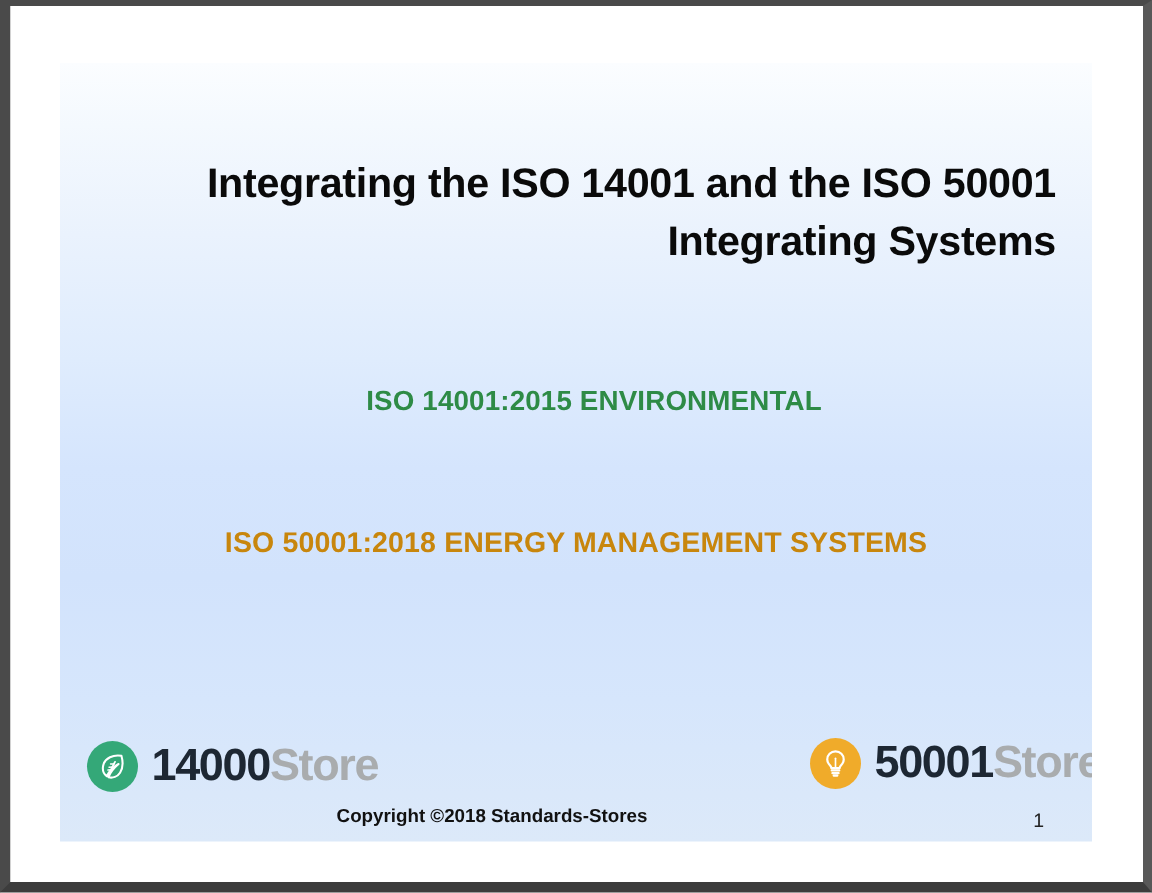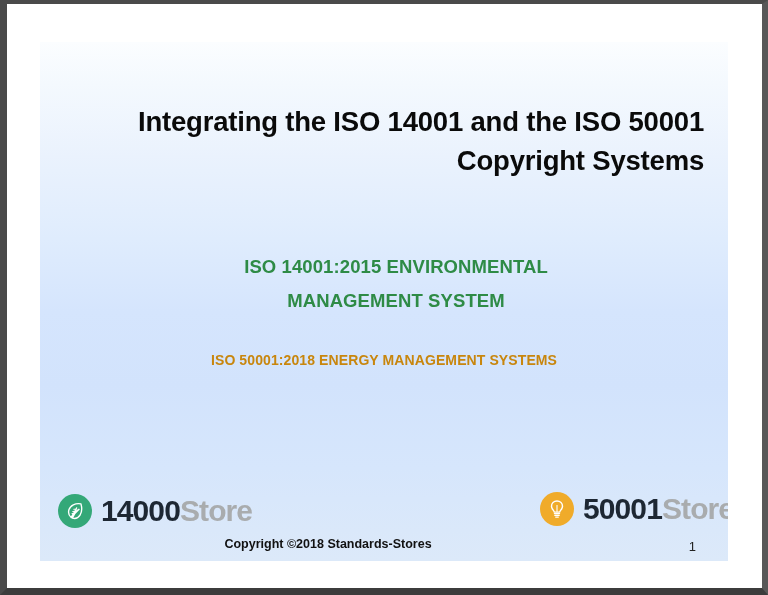--- a/index.html
+++ b/index.html
@@ -80,21 +80,21 @@
     letter-spacing: 0.1px;
   }
 
   
   #standard-orange {
     position: absolute;
     left: 14px;
     top: 310px;
     width: 660px;
     text-align: center;
-    font-size: 14px;
+    font-size: 19px;
     font-weight: bold;
     color: #c8860d;
     letter-spacing: 0.1px;
   }
 
   
   .logo {
     position: absolute;
     display: flex;
     align-items: center;
@@ -149,26 +149,25 @@
 </head>
 <body>
 
 <div id="slide-viewer">
   <div id="paper">
 
     <div id="slide">
 
       <div id="title">
         <div>Integrating the ISO 14001 and the ISO 50001</div>
-        <div>Copyright Systems</div>
+        <div>Integrating Systems</div>
       </div>
 
       <div id="standard-green">
         <div>ISO 14001:2015 ENVIRONMENTAL</div>
-        <div>MANAGEMENT SYSTEM</div>
       </div>
 
       <div id="standard-orange">
         <div>ISO 50001:2018 ENERGY MANAGEMENT SYSTEMS</div>
       </div>
 
       <div class="logo" id="logo-14000store">
         <span class="logo-mark" id="leaf-mark">
           <svg width="22" height="22" viewBox="0 0 24 24" aria-hidden="true">
             <path d="M18.5 4.2C12.8 3.2 6.4 5.6 5.2 11.4c-0.7 3.4 0.8 6.3 2.6 7.7

